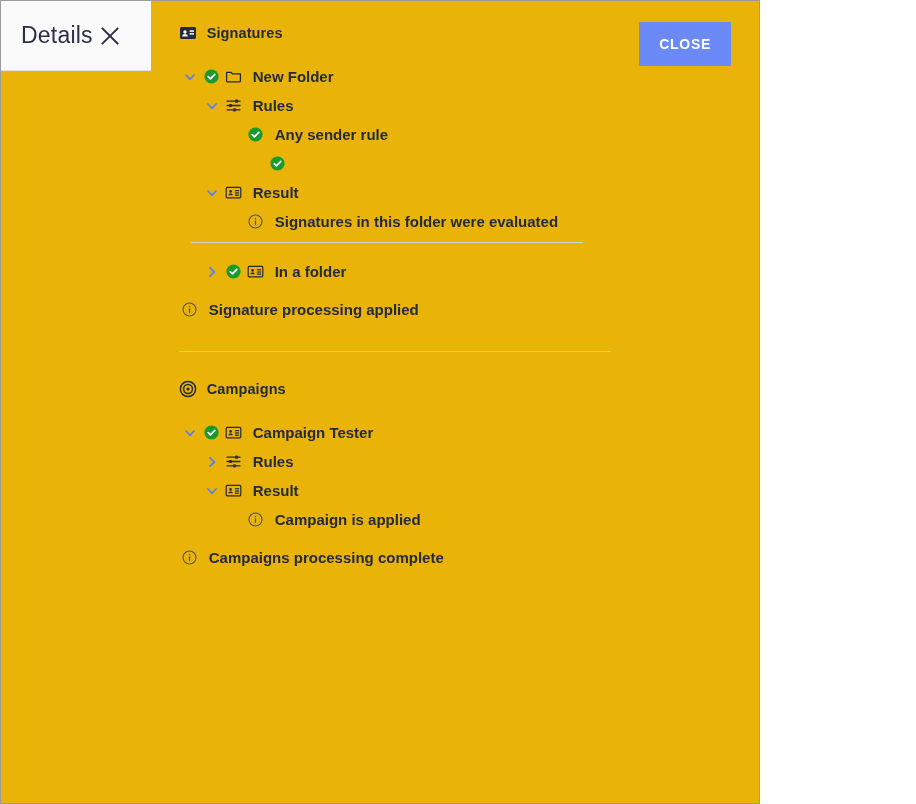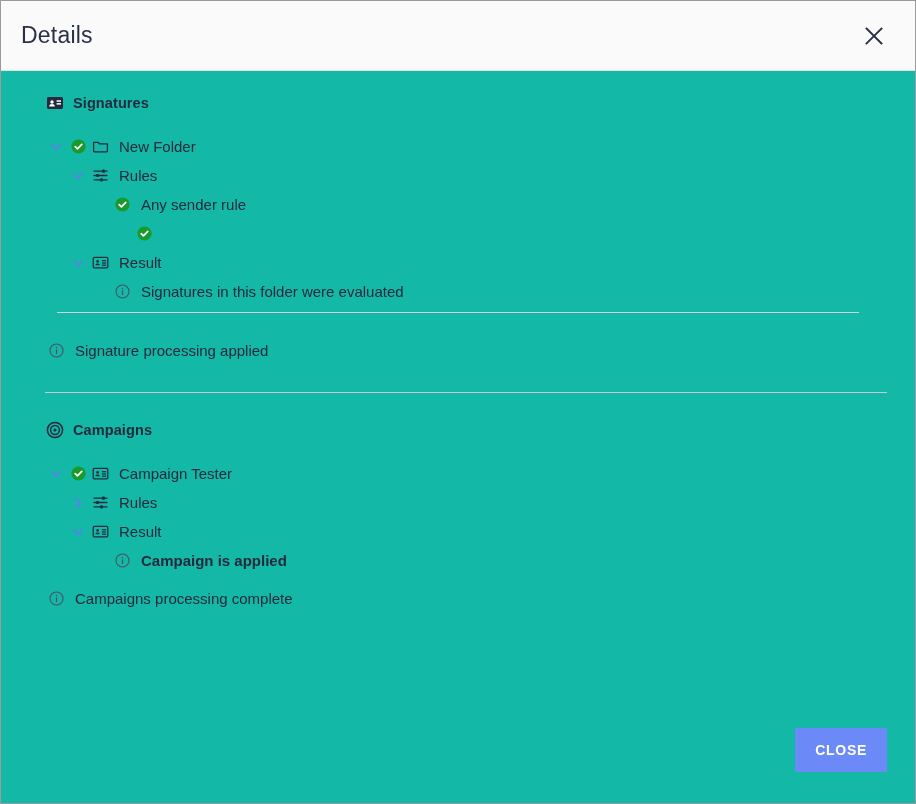--- a/index.html
+++ b/index.html
@@ -10,26 +10,26 @@
   }
   body {
     width: 916px;
     height: 804px;
     font-family: "Liberation Sans", sans-serif;
     color: #242a3d;
     overflow: hidden;
   }
 
   .dialog {
-    width: 916px;
+    width: 760px;
     height: 804px;
-    background: #14b8a6;
+    background: #eab308;
     border: 1px solid #9a9a9a;
     display: flex;
-    flex-direction: column;
+    flex-direction: row;
     position: relative;
   }
 
   
   .dialog-header {
     height: 70px;
     min-height: 70px;
     background: #fafafa;
     border-bottom: 1px solid #e2e2e2;
     display: flex;
@@ -53,21 +53,20 @@
     cursor: pointer;
     margin-right: 4px;
   }
   .close-x svg { display: block; }
 
   
   .dialog-body {
     flex: 1;
     padding: 22px 28px 0 28px;
     overflow: hidden;
-    margin-left: 16px;
   }
 
   .section { }
 
   .section-head {
     display: flex;
     align-items: center;
     gap: 9px;
     margin-bottom: 20px;
   }
@@ -102,20 +101,21 @@
     align-items: center;
     justify-content: center;
     flex: 0 0 auto;
   }
   .row .label {
     font-size: 15px;
     color: #242a3d;
     white-space: nowrap;
     padding-left: 8px;
     line-height: 1;
+    font-weight: bold;
   }
   .row .label.bold { font-weight: bold; }
 
   
   .ind0 { padding-left: 0px; }
   .ind1 { padding-left: 22px; }
   .ind2 { padding-left: 44px; }
   .ind3 { padding-left: 66px; }
 
   .chev { cursor: pointer; }
@@ -288,20 +288,44 @@
               </svg>
           </span>
           <span class="label">Signatures in this folder were evaluated</span>
         </div>
 
         <div class="divider-row">
           <div class="line"></div>
         </div>
         <div class="spacer-9"></div>
 
+        <div class="row ind1">
+          <span class="slot chev">
+            <svg width="14" height="14" viewBox="0 0 14 14">
+                <path d="M5 2.8 L9.3 7 L5 11.2" fill="none" stroke="#5c80ea" stroke-width="1.8" stroke-linecap="round" stroke-linejoin="round"></path>
+              </svg>
+          </span>
+          <span class="slot">
+            <svg width="15" height="15" viewBox="0 0 15 15">
+                <circle cx="7.5" cy="7.5" r="7.1" fill="#189a2c"></circle>
+                <path d="M4.2 7.7 L6.4 9.9 L10.8 5.3" fill="none" stroke="#ffffff" stroke-width="1.7" stroke-linecap="round" stroke-linejoin="round"></path>
+              </svg>
+          </span>
+          <span class="slot">
+            <svg width="17" height="17" viewBox="0 0 17 17">
+              <rect x="1.2" y="3.4" width="14.6" height="10.4" rx="1" fill="none" stroke="#232a3e" stroke-width="1.2"></rect>
+              <circle cx="5.6" cy="7.4" r="1.3" fill="#232a3e"></circle>
+              <path d="M3.4 11.2c0-1.2 1-1.8 2.2-1.8s2.2.6 2.2 1.8z" fill="#232a3e"></path>
+              <rect x="9.9" y="6.1" width="4.2" height="1.2" fill="#232a3e"></rect>
+              <rect x="9.9" y="8.4" width="4.2" height="1.2" fill="#232a3e"></rect>
+              <rect x="9.9" y="10.6" width="4.2" height="1.2" fill="#232a3e"></rect>
+            </svg>
+          </span>
+          <span class="label">In a folder</span>
+        </div>
 
         <div class="spacer-9"></div>
 
         <div class="row ind0">
           <span class="slot">
             <svg width="15" height="15" viewBox="0 0 15 15">
                 <circle cx="7.5" cy="7.5" r="6.5" fill="none" stroke="#4b5166" stroke-width="1.1"></circle>
                 <rect x="6.9" y="6.4" width="1.2" height="4.6" fill="#4b5166"></rect>
                 <rect x="6.9" y="3.9" width="1.2" height="1.4" fill="#4b5166"></rect>
               </svg>

